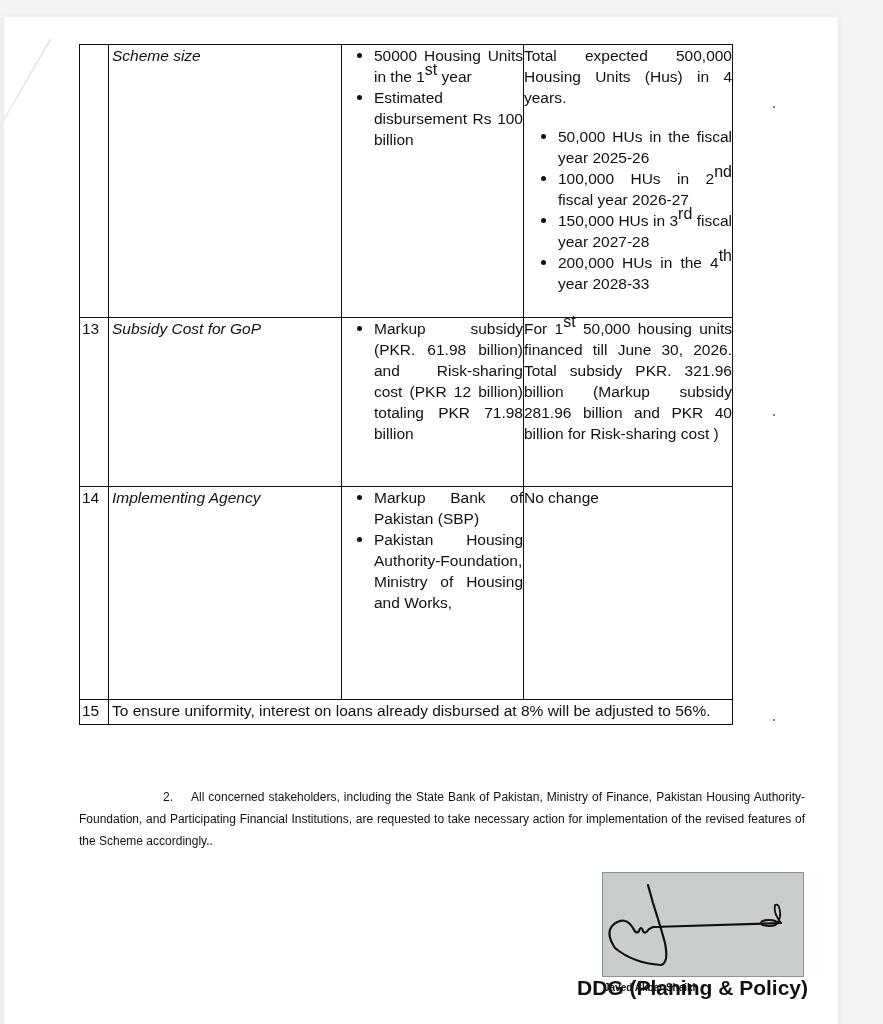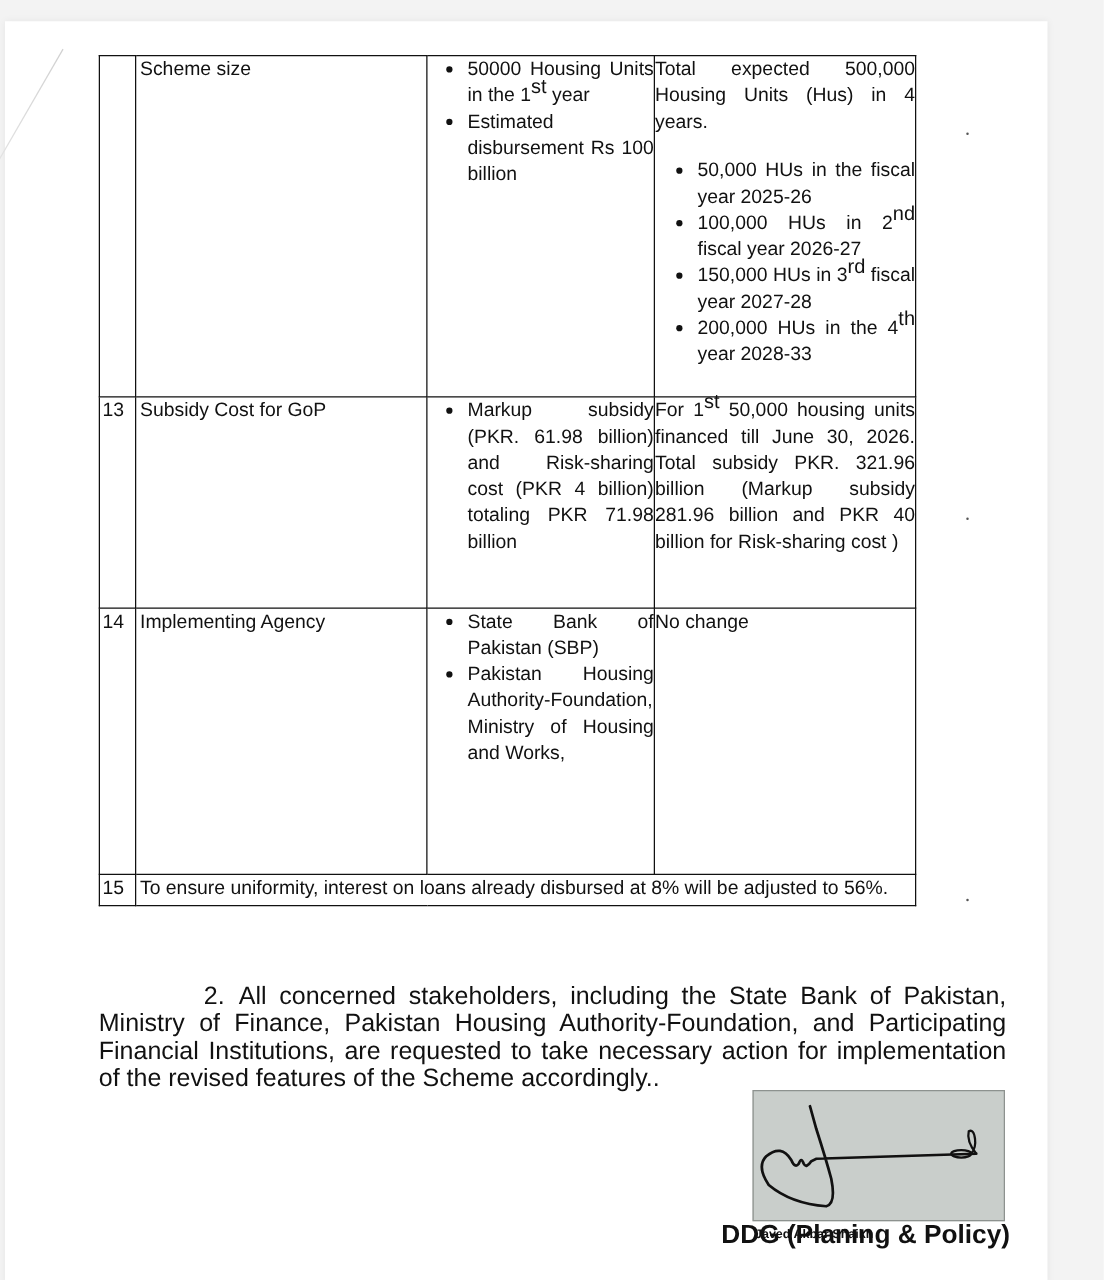--- a/index.html
+++ b/index.html
@@ -25,21 +25,21 @@
   table.spec {
     position:absolute; left:79px; top:44px;
     border-collapse:collapse; table-layout:fixed;
     width:650px;
     font-size:15.5px; line-height:21px;
   }
   table.spec td {
     border:1.6px solid #111; vertical-align:top; padding:0;
   }
   td.num { width:26px; padding-left:2px !important; }
-  td.label { width:229px; padding-left:3px !important; }
+  td.label { width:229px; padding-left:3px !important;font-style:italic; }
   td.old { width:181px; }
   td.new { width:208px; }
 
   ul.bul { list-style:none; margin:0; padding:0 0 0 32px; }
   ul.bul li { position:relative; text-align:justify; text-align-last:left; }
   ul.bul li::before {
     content:""; position:absolute; left:-17px; top:8px;
     width:5px; height:5px; border-radius:50%; background:#111;
   }
   .just { text-align:justify; }
@@ -53,21 +53,21 @@
   .old-12 { padding:16px 30px 0 0; }
   .old-13 { padding:20px 30px 0 0; }
   .old-14 { padding:14px 30px 0 0; }
   .new-12 { padding:1px 2px 0 0; }
   .new-12 ul.bul { margin-top:18px; padding-left:34px; }
   .new-13 { padding:0 2px 0 0; }
   .new-14 { padding:0; text-align:left; }
 
   .para {
     position:absolute; left:79px; top:786px; width:726px;
-    font-size:20px; line-height:22px; text-align:justify;
+    font-size:12px; line-height:22px; text-align:justify;
   }
   .para .indent { display:inline-block; width:84px; }
   .para .pnum { display:inline-block; width:28px; }
 
   .sig-box {
     position:absolute; left:602px; top:872px; width:200px; height:103px;
     background:#c9cecb; border:1px solid #8d928f;
   }
   .sig-name {
     position:absolute; left:604px; top:982px; width:200px;
@@ -107,31 +107,31 @@
         <li><span>150,000 HUs in 3</span><sup>rd</sup><span> fiscal year 2027-28</span></li>
         <li><span>200,000 HUs in the 4</span><sup>th</sup><span> year 2028-33</span></li>
       </ul>
     </td>
   </tr>
   <tr class="row-13">
     <td class="num">13</td>
     <td class="label">Subsidy Cost for GoP</td>
     <td class="old old-13">
       <ul class="bul">
-        <li>Markup subsidy (PKR. 61.98 billion) and Risk-sharing cost (PKR 4 billion) totaling PKR 71.98 billion</li>
+        <li>Markup subsidy (PKR. 61.98 billion) and Risk-sharing cost (PKR 12 billion) totaling PKR 71.98 billion</li>
       </ul>
     </td>
     <td class="new new-13 just"><span>For 1</span><sup>st</sup><span> 50,000 housing units financed till June 30, 2026. Total subsidy PKR. 321.96 billion (Markup subsidy 281.96 billion and PKR 40 billion for Risk-sharing cost )</span></td>
   </tr>
   <tr class="row-14">
     <td class="num">14</td>
     <td class="label">Implementing Agency</td>
     <td class="old old-14">
       <ul class="bul">
-        <li>State Bank of Pakistan (SBP)</li>
+        <li>Markup Bank of Pakistan (SBP)</li>
         <li>Pakistan Housing Authority-Foundation, Ministry of Housing and Works,</li>
       </ul>
     </td>
     <td class="new new-14">No change</td>
   </tr>
   <tr class="row-15">
     <td class="num">15</td>
     <td colspan="3" style="padding-left:3px">To ensure uniformity, interest on loans already disbursed at 8% will be adjusted to 56%.</td>
   </tr>
 </tbody>

